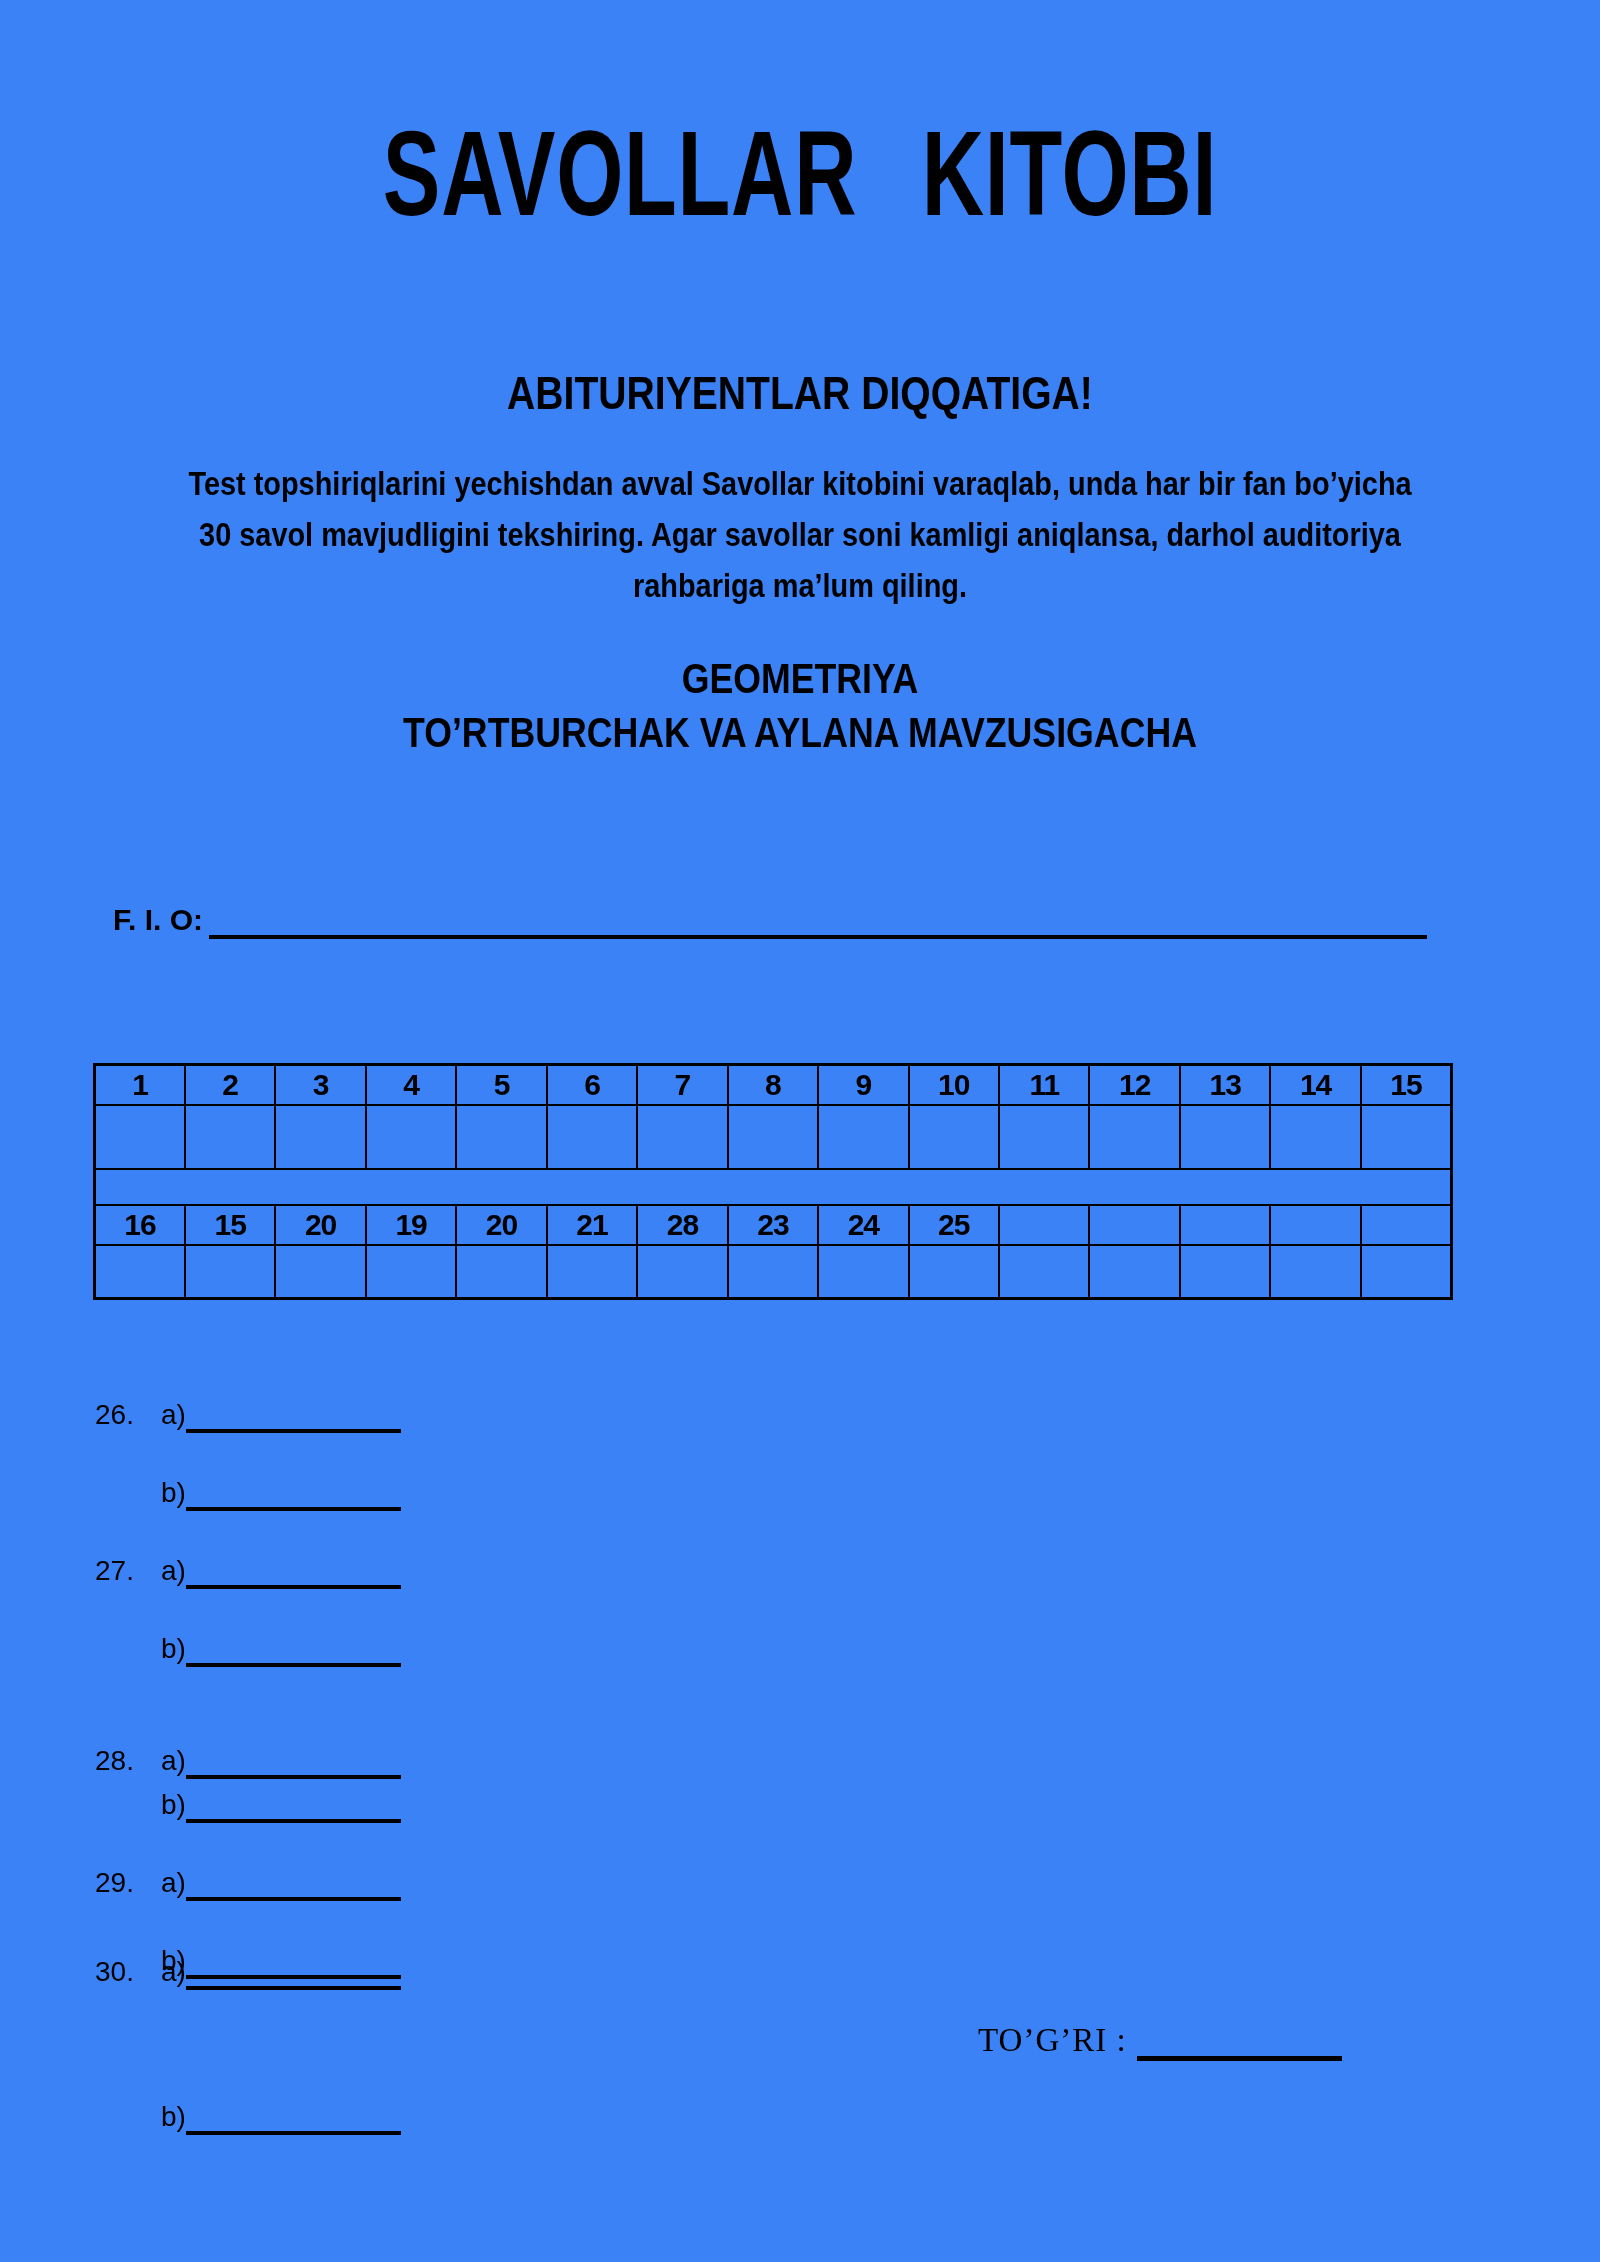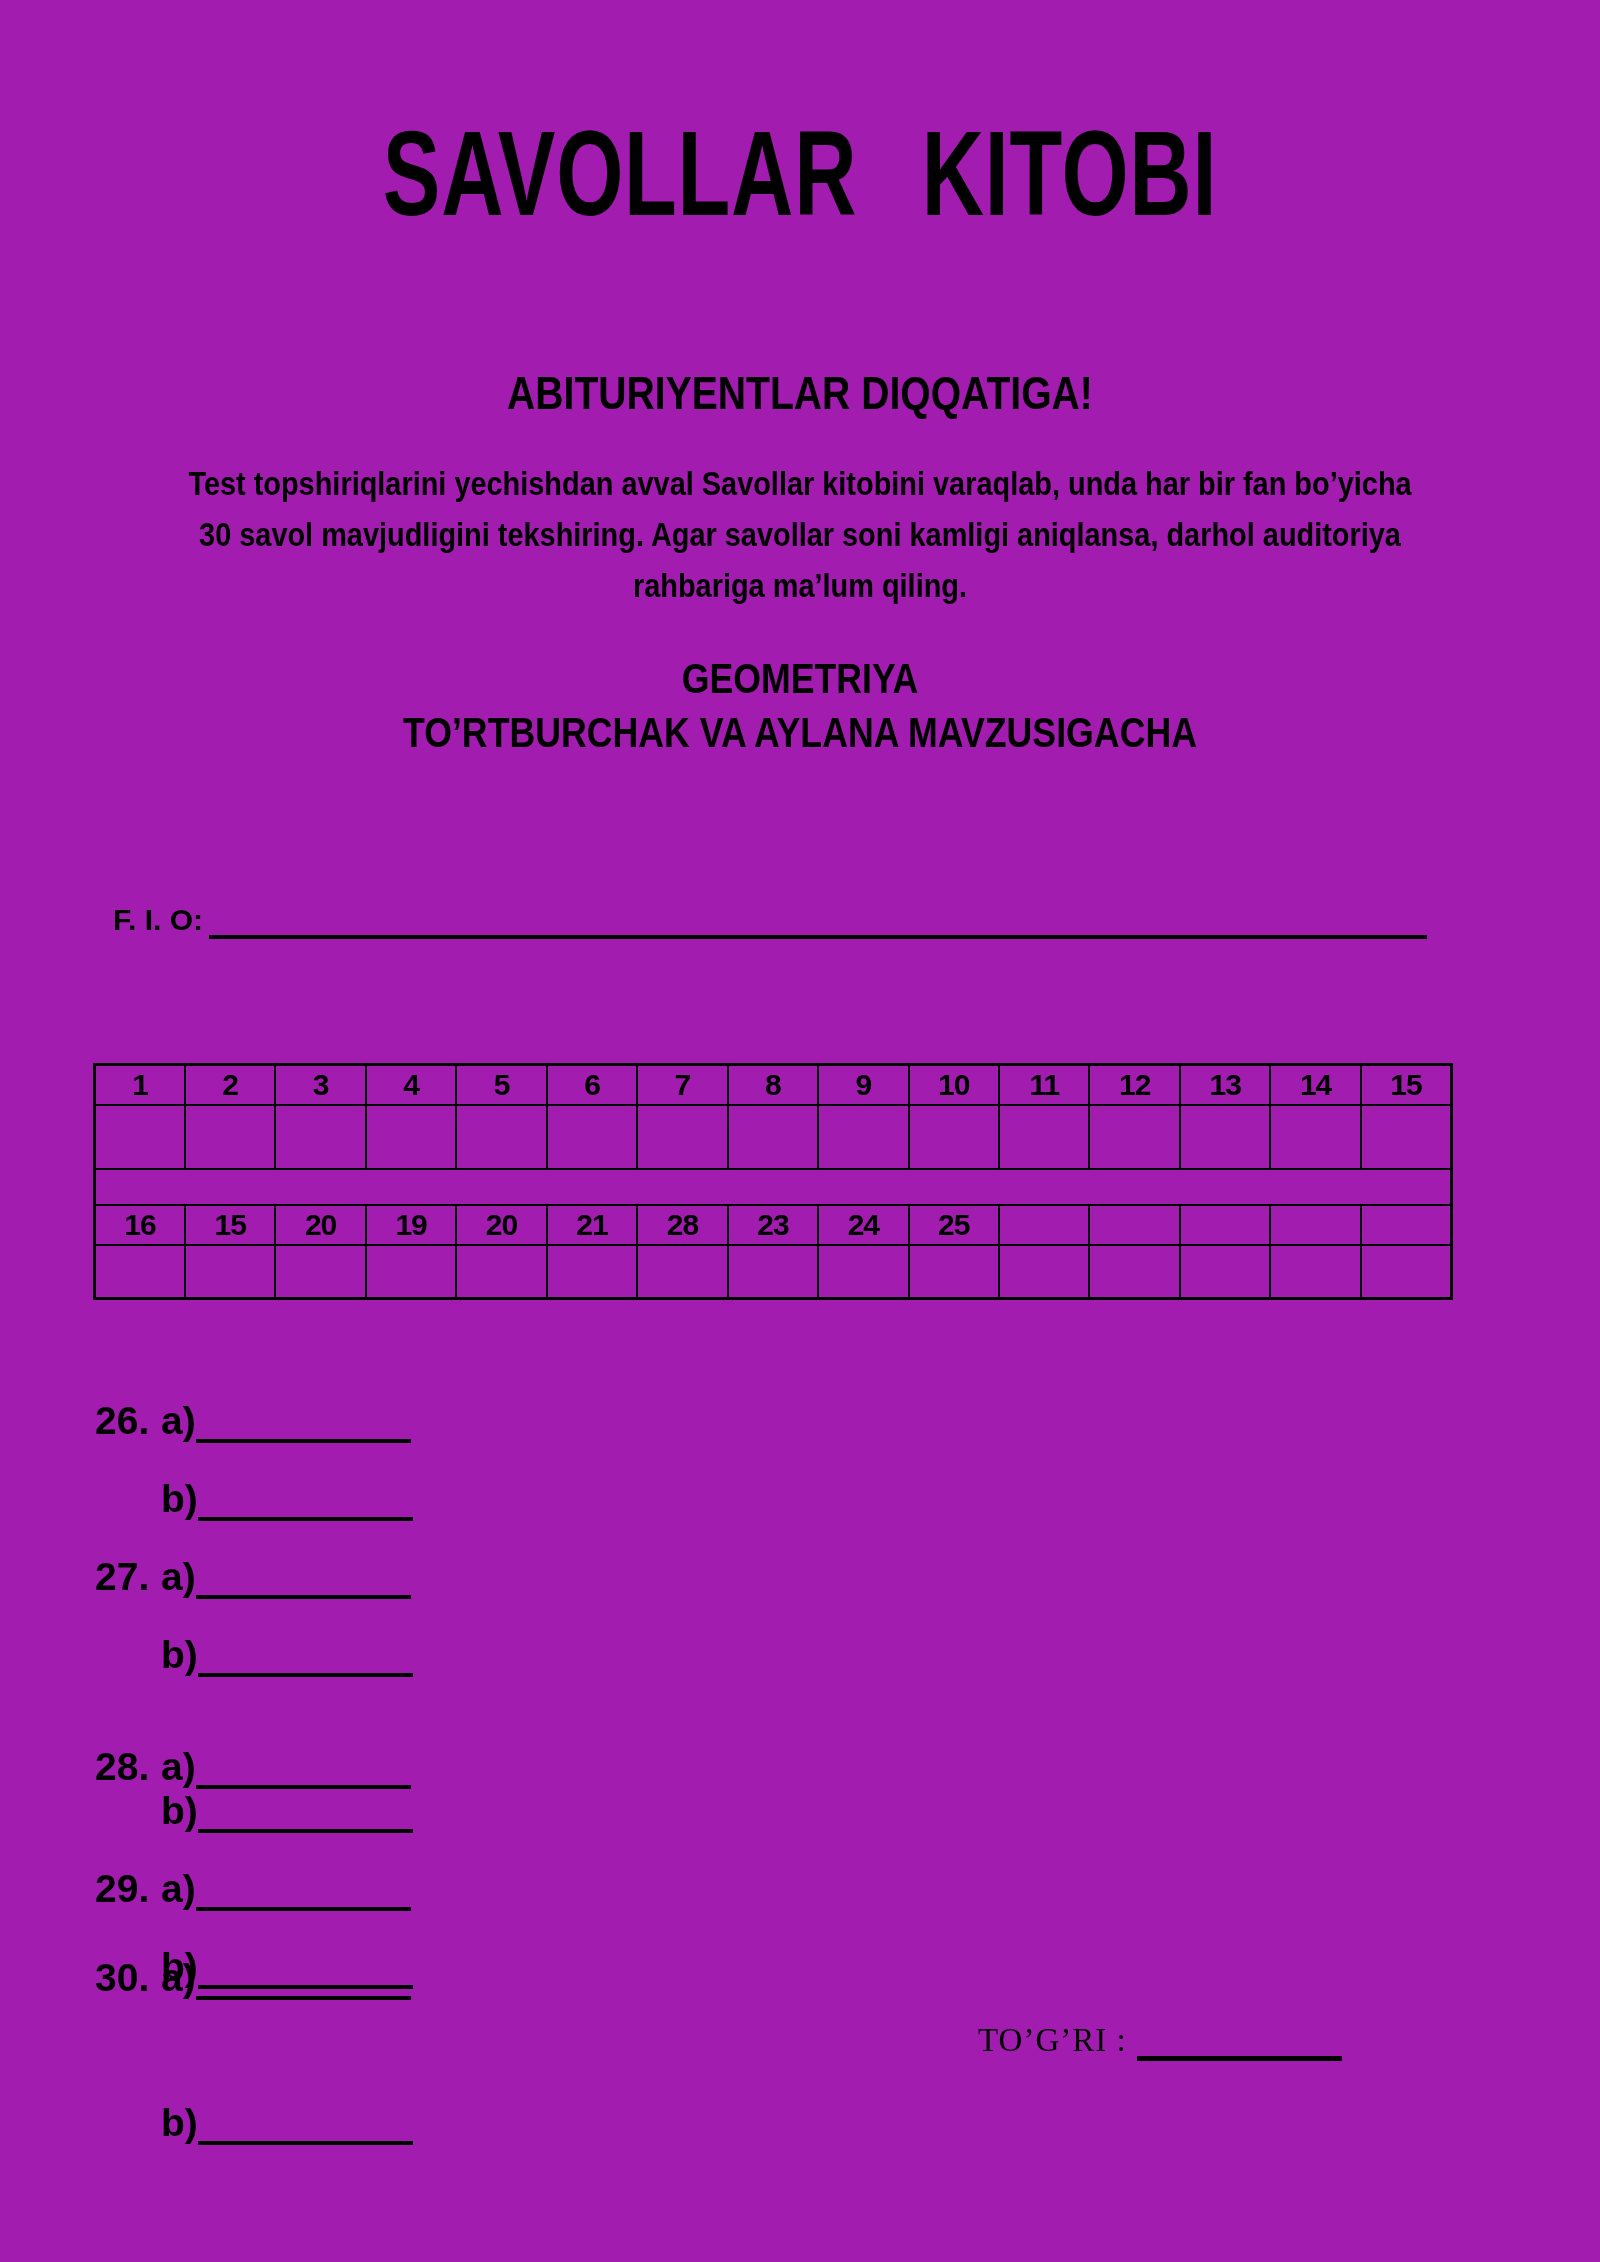--- a/index.html
+++ b/index.html
@@ -1,21 +1,21 @@
 <!DOCTYPE html>
 <html><head>
 <meta charset="utf-8">
 <style>
   * { box-sizing: border-box; }
   html, body { margin: 0; padding: 0; background: #ffffff; }
   .page {
     position: relative;
     width: 1600px;
     height: 2262px;
-    background: #a21caf;
+    background: #3b82f6;
     color: #000000;
     font-family: "Liberation Sans", sans-serif;
     overflow: hidden;
   }
 
   .title {
     position: absolute;
     top: 104px; left: 0; width: 100%;
     text-align: center;
     font-size: 120px;
@@ -93,22 +93,22 @@
   }
   tr.hrow td { height: 40px; }
   tr.arow td { height: 64px; }
   tr.srow td { height: 36px; }
   tr.arow2 td { height: 54px; }
 
   .item-line {
     position: absolute;
     left: 95px;
     white-space: nowrap;
-    font-size: 39px;
-    font-weight: bold;
+    font-size: 28px;
+    font-weight: normal;
   }
   .inum { display: inline-block; width: 66px; }
   .blank {
     display: inline-block;
     width: 215px;
     border-bottom: 4px solid #000;
     vertical-align: -9px;
   }
   .r1  { top: 1399px; }
   .r2  { top: 1477px; }

